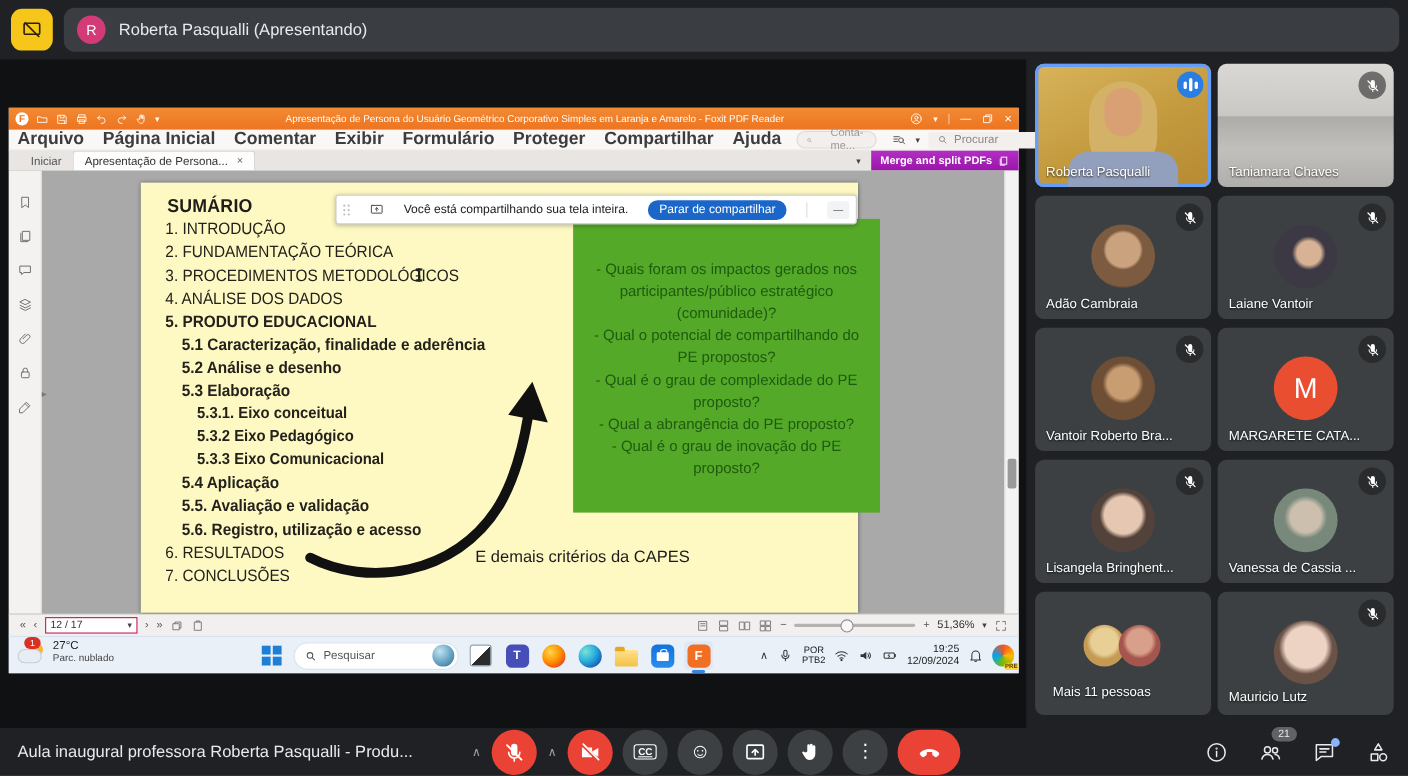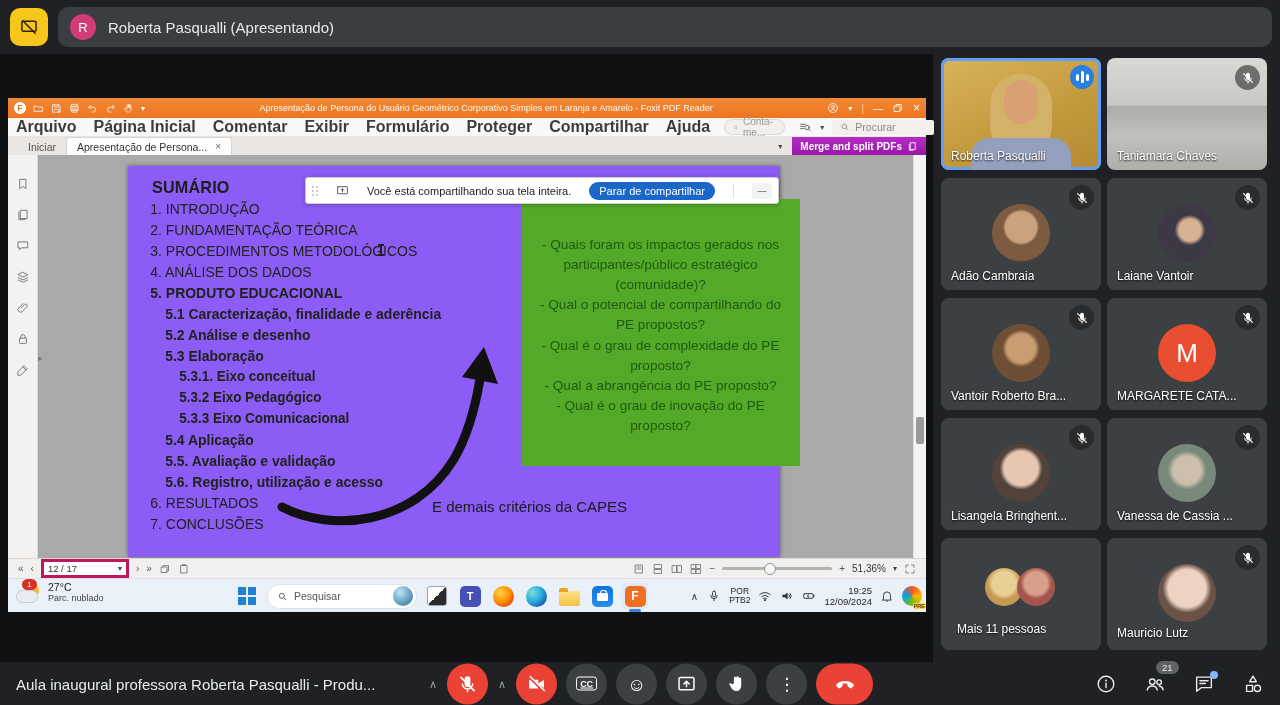--- a/index.html
+++ b/index.html
@@ -31,21 +31,21 @@
   .f-title .wtitle{flex:1;text-align:center;white-space:nowrap;overflow:hidden;text-overflow:ellipsis;opacity:.97;}
   .wc{display:flex;align-items:center;gap:9px;color:#fff;font-size:10px;}
   .wc .qi svg{width:12px;height:12px;stroke:#fff;fill:none;stroke-width:1.6;}
   .wc .sep{opacity:.6;}
 
   
   .f-menu{height:19px;background:#faf8f6;display:flex;align-items:center;padding:0 8px;gap:14px;
     border-bottom:1px solid #e7e4e1;box-sizing:border-box;}
   #menu-items{display:flex;gap:17px;}
   .mi{font-size:16px;font-weight:700;color:#3c3c3c;white-space:nowrap;cursor:default;}
-  .tellme{display:flex;align-items:center;gap:4px;background:#f2efec;border:1px solid #ddd9d5;
+  .tellme{display:flex;align-items:center;gap:16px;background:#f2efec;border:1px solid #ddd9d5;
     border-radius:9px;height:14px;padding:0 8px;color:#9a9a9a;font-size:10px;}
   .tellme svg{width:9px;height:9px;stroke:#9a9a9a;fill:none;stroke-width:2;}
   .menu-right{margin-left:auto;display:flex;align-items:center;gap:8px;color:#555;}
   .menu-right .qi svg{width:13px;height:13px;stroke:#555;fill:none;stroke-width:1.6;}
   .srchbox{display:flex;align-items:center;gap:5px;background:#f2efec;border-radius:2px;height:15px;
     padding:0 8px;color:#8a8a8a;font-size:10.5px;width:86px;}
   .srchbox svg{width:10px;height:10px;stroke:#8a8a8a;fill:none;stroke-width:2;}
   .caret{font-size:8px;color:#444;}
 
   
@@ -59,21 +59,21 @@
     font-size:10px;font-weight:700;display:flex;align-items:center;gap:5px;}
   #merge-btn svg{width:11px;height:11px;stroke:#fff;fill:none;stroke-width:1.8;}
 
   
   .f-doc{height:403px;background:#a9a9a9;position:relative;overflow:hidden;}
   #f-sidebar{position:absolute;left:0;top:0;width:30px;height:100%;background:#f4f2f0;
     border-right:1px solid #dedbd8;display:flex;flex-direction:column;align-items:center;padding-top:22px;gap:17px;box-sizing:border-box;}
   .sbi svg{width:14px;height:14px;stroke:#6b6b6b;fill:none;stroke-width:1.5;}
   #panel-expander{position:absolute;left:30px;top:198px;color:#777;font-size:9px;}
 
-  #pdf-page{position:absolute;left:120px;top:11px;width:652px;height:391px;background:#8b5cf6;
+  #pdf-page{position:absolute;left:120px;top:11px;width:652px;height:391px;background:#fef9c3;
     box-shadow:0 0 4px rgba(0,0,0,.45);}
   #sum-head{position:absolute;left:24px;top:12px;font-size:17px;font-weight:700;color:#1f1d19;
     letter-spacing:.2px;transform:scaleX(.95);transform-origin:left;}
   #sum-list{position:absolute;left:0;top:32px;width:390px;}
   .sum-item{height:21px;line-height:21px;font-size:15px;color:#23211c;white-space:nowrap;
     transform:scaleX(.93);transform-origin:left;}
   .sum-item.lvl0{padding-left:24px;}
   .sum-item.lvl1{padding-left:40px;}
   .sum-item.lvl2{padding-left:55px;font-size:14.5px;}
   .sum-item.b{font-weight:700;}
@@ -101,21 +101,21 @@
   #stop-share{background:#1b66c9;color:#fff;border-radius:12px;height:18px;display:flex;align-items:center;
     padding:0 10px;font-size:11px;white-space:nowrap;}
   #sharebar .vsep{width:1px;height:14px;background:#ddd;}
   #hide-share{width:20px;height:16px;background:#f1f3f4;border-radius:3px;color:#555;font-size:9px;
     display:flex;align-items:center;justify-content:center;}
 
   
   .f-status{height:20px;background:#f2f0ee;border-top:1px solid #d9d6d3;display:flex;align-items:center;
     justify-content:space-between;padding:0 10px;box-sizing:border-box;color:#555;font-size:10px;}
   .st-l,.st-r{display:flex;align-items:center;gap:7px;}
-  .pgfield{width:74px;height:13px;background:#fff;border:3px solid #be185d;display:flex;align-items:center;
+  .pgfield{width:74px;height:13px;background:#fff;border:1px solid #be185d;display:flex;align-items:center;
     justify-content:space-between;padding:0 4px;font-size:9.5px;color:#333;}
   .st-ic svg{width:12px;height:12px;stroke:#666;fill:none;stroke-width:1.5;}
   .slider{width:110px;height:3px;background:#b5b2af;border-radius:2px;position:relative;}
   .slider .knob{position:absolute;left:38%;top:-4px;width:10px;height:10px;border-radius:50%;background:#f7f7f7;border:1px solid #8f8f8f;}
   .zoomtxt{color:#333;}
 
   
   .f-task{height:34px;background:#e9f0f8;position:relative;border-top:1px solid #d7dfe9;box-sizing:border-box;}
   #weather{position:absolute;left:8px;top:3px;display:flex;align-items:center;gap:6px;}
   #weather .wic{position:relative;width:26px;height:22px;}

